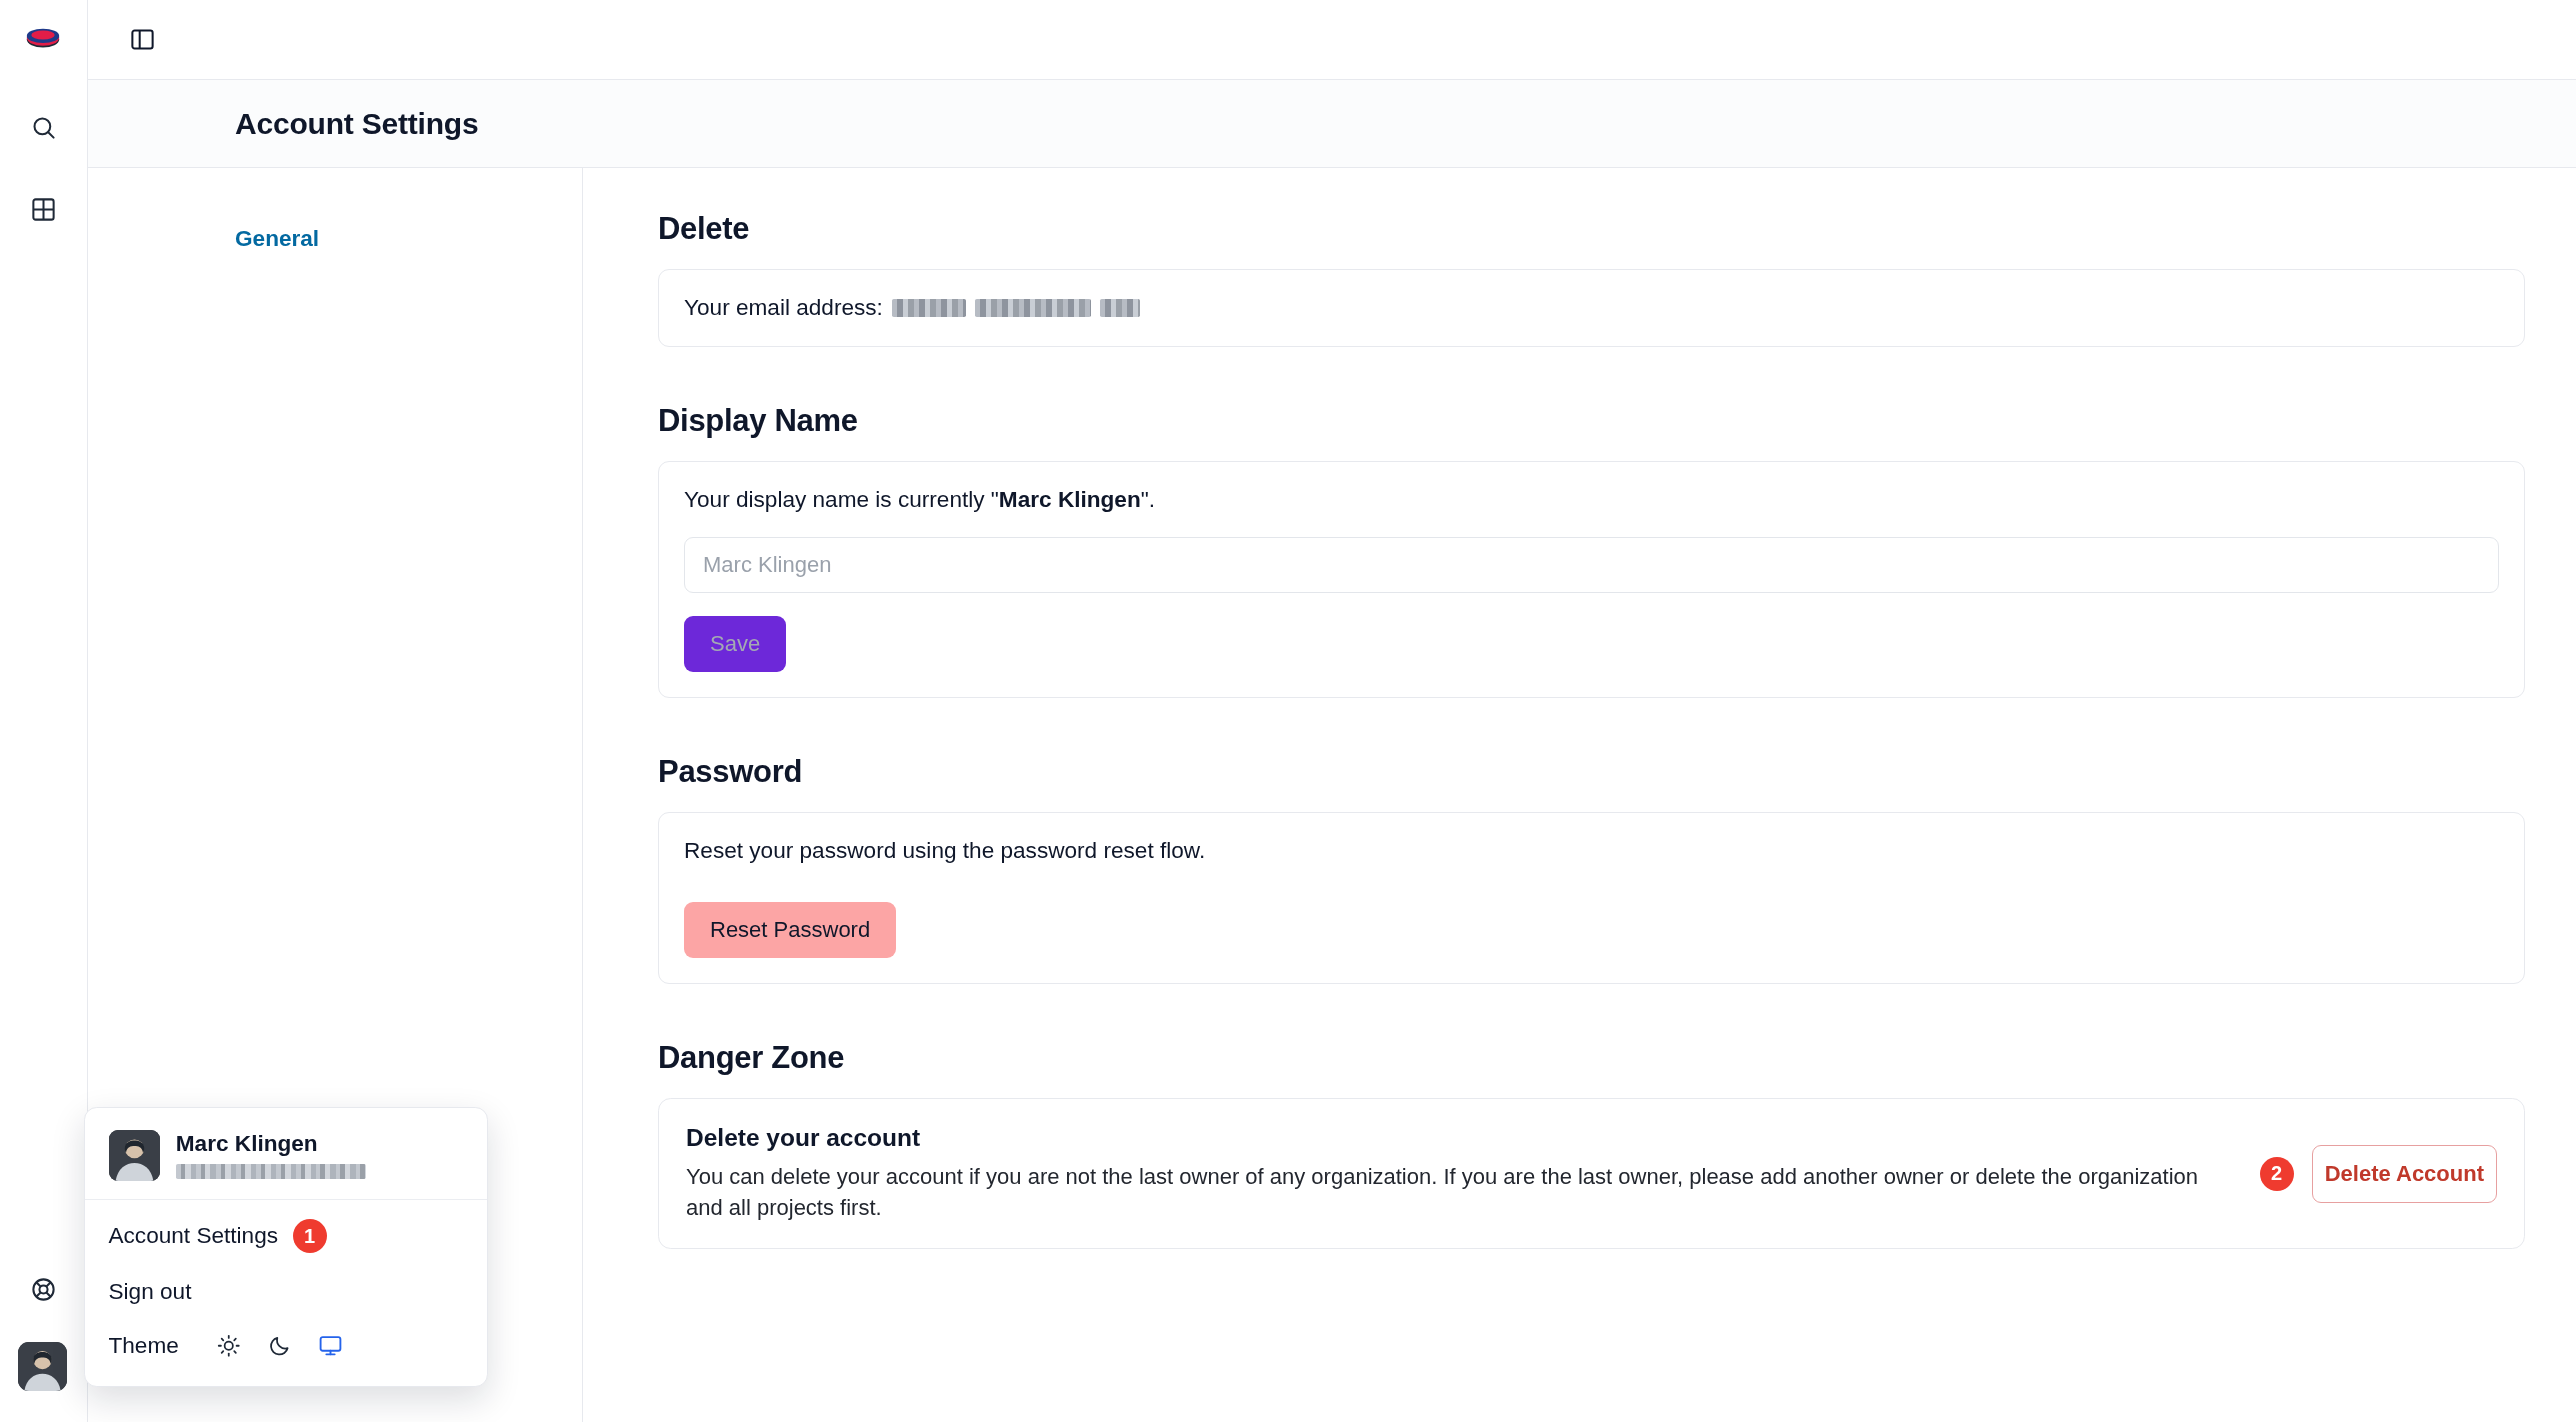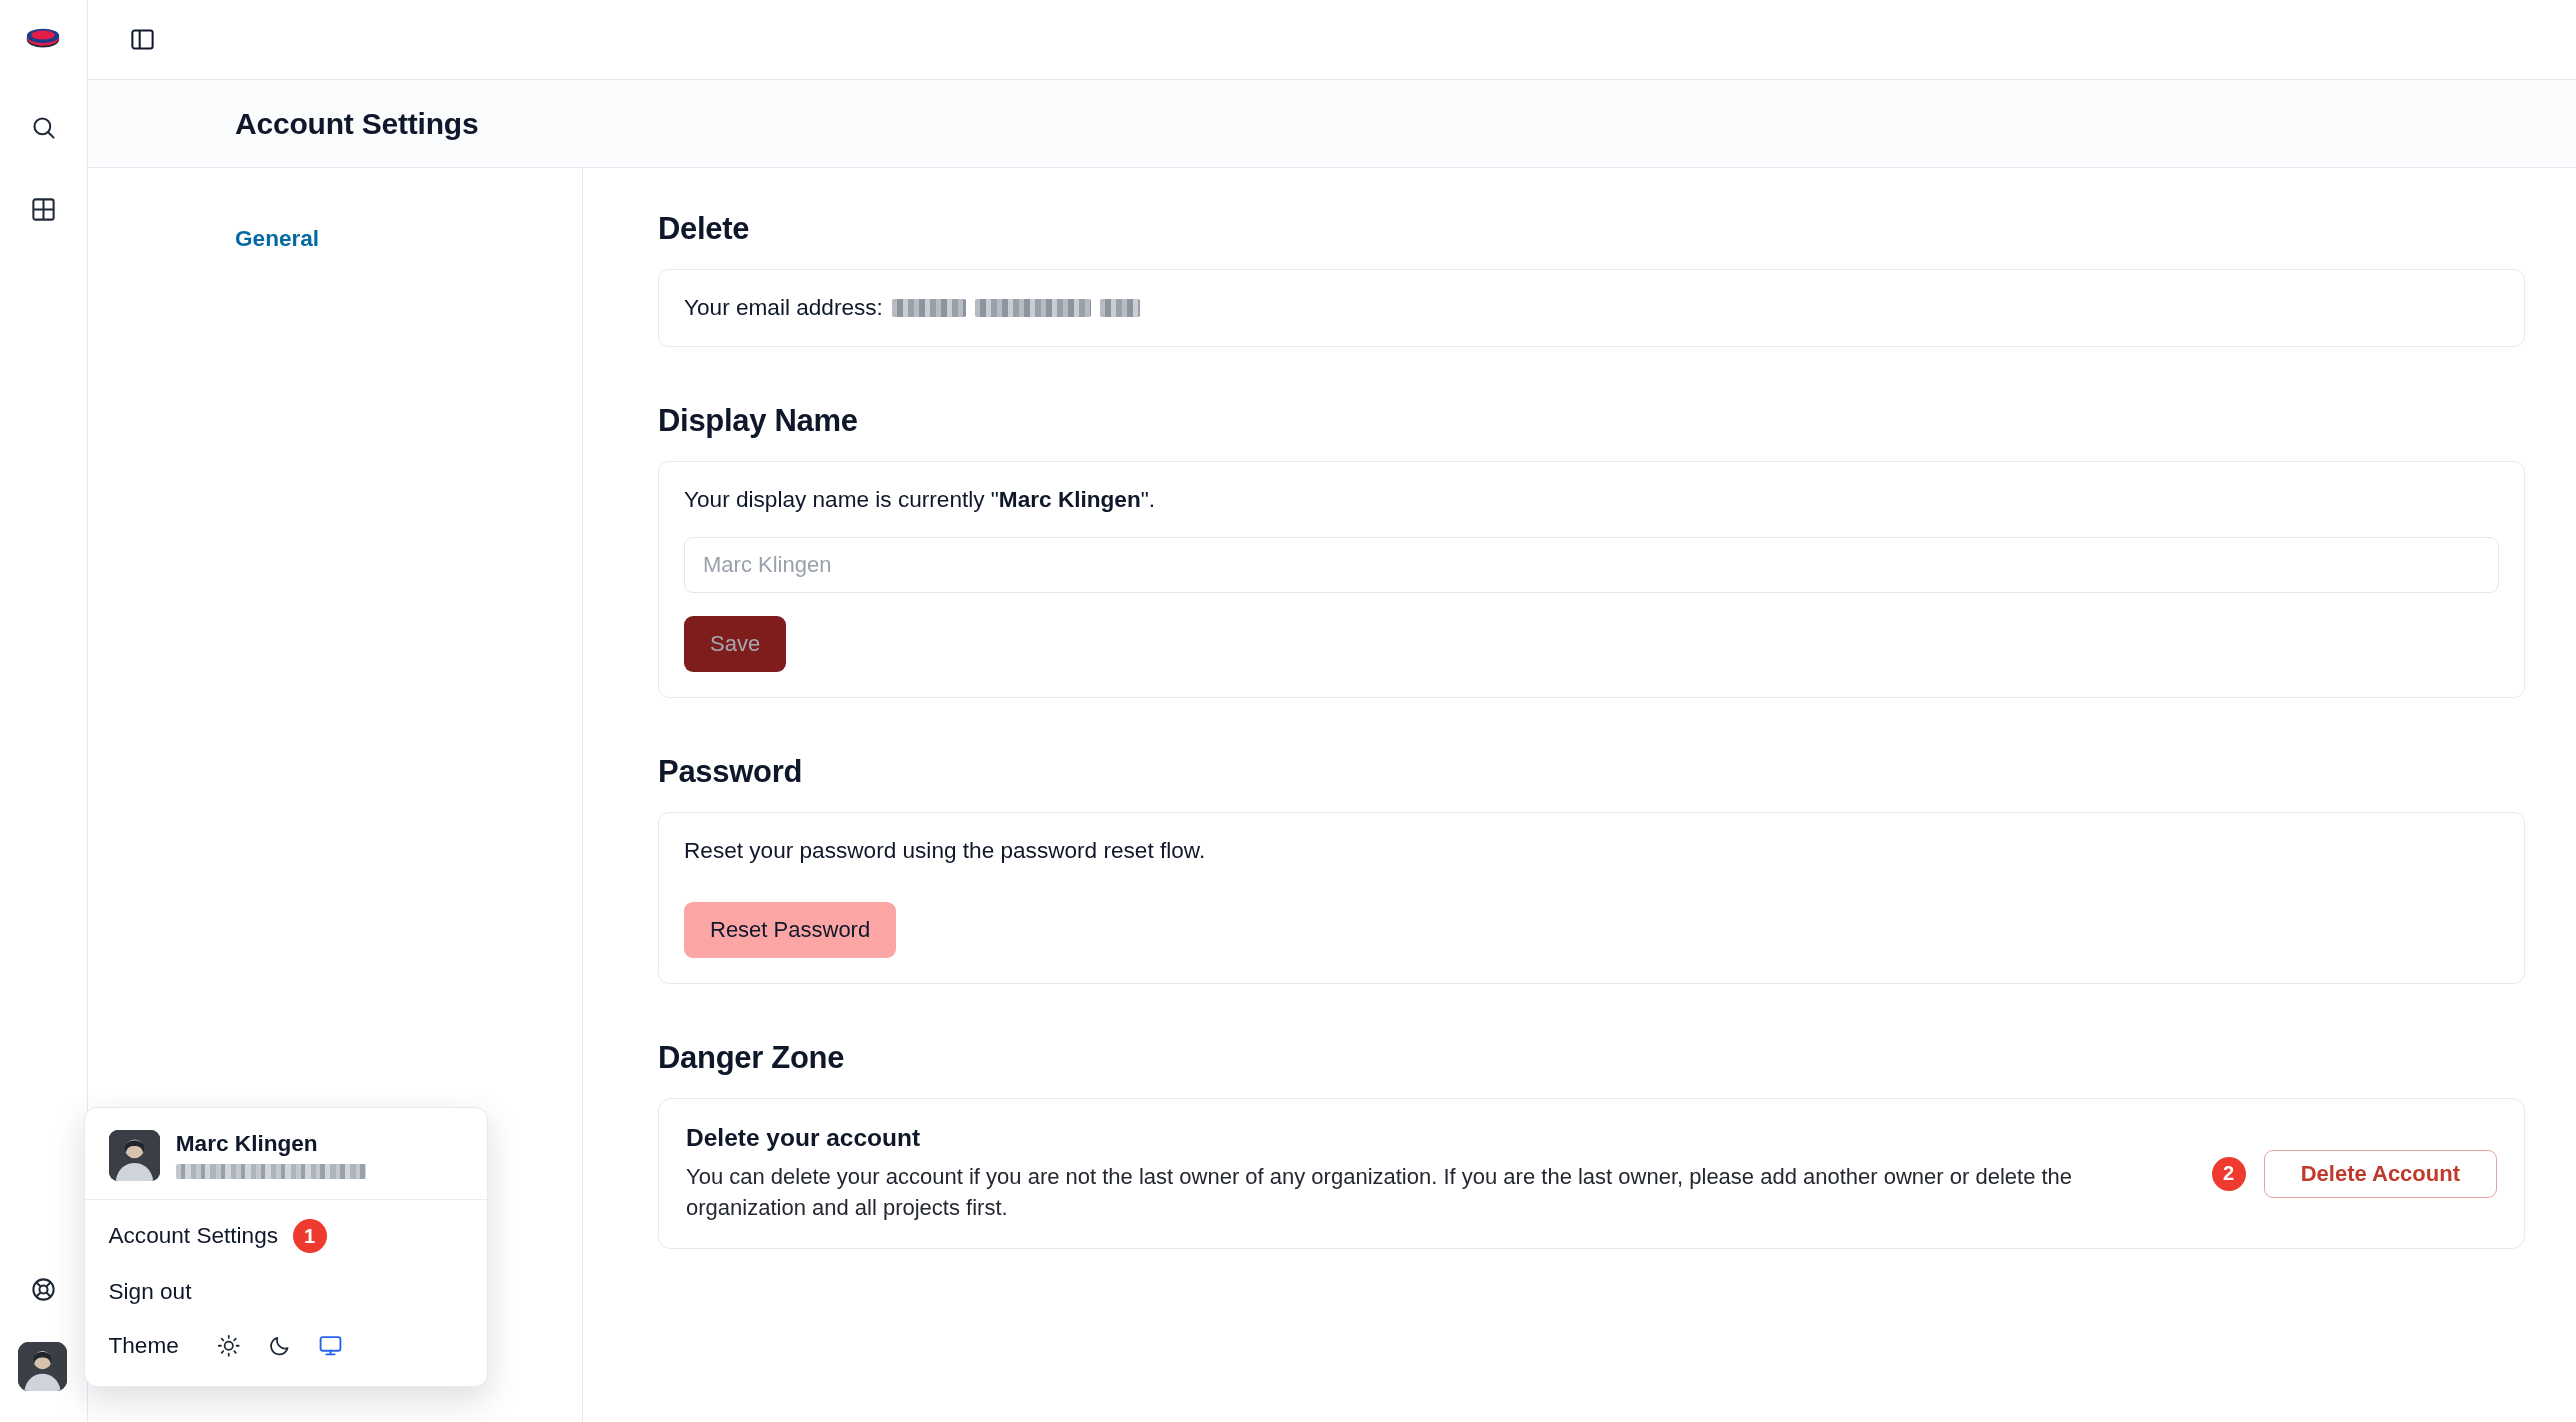--- a/index.html
+++ b/index.html
@@ -167,36 +167,36 @@
     height: 56px;
     padding: 0 25px;
     border-radius: 9px;
     font-size: 22px;
     font-family: "Liberation Sans", sans-serif;
     border: 0.9px solid transparent;
     cursor: pointer;
   }
   .btn-muted {
     margin-top: 23.5px;
-    background: #7f1d1d;
+    background: #6d28d9;
     color: #a3a9b3;
   }
   .btn-secondary {
     margin-top: 38px;
     background: #fca5a5;
     color: #0f172a;
     font-weight: 400;
   }
   .btn-danger {
     background: #ffffff;
     border: 0.9px solid #e7a0a0;
     color: #c0392b;
     font-weight: 700;
-    height: 48px;
-    padding: 0 36px;
+    height: 58px;
+    padding: 0 12px;
   }
 
   .para { font-size: 22.6px; color: #0f172a; }
 
   .danger-card {
     border: 0.9px solid #e7e9ee;
     border-radius: 12.7px;
     padding: 25px 27px;
     display: flex;
     align-items: center;

